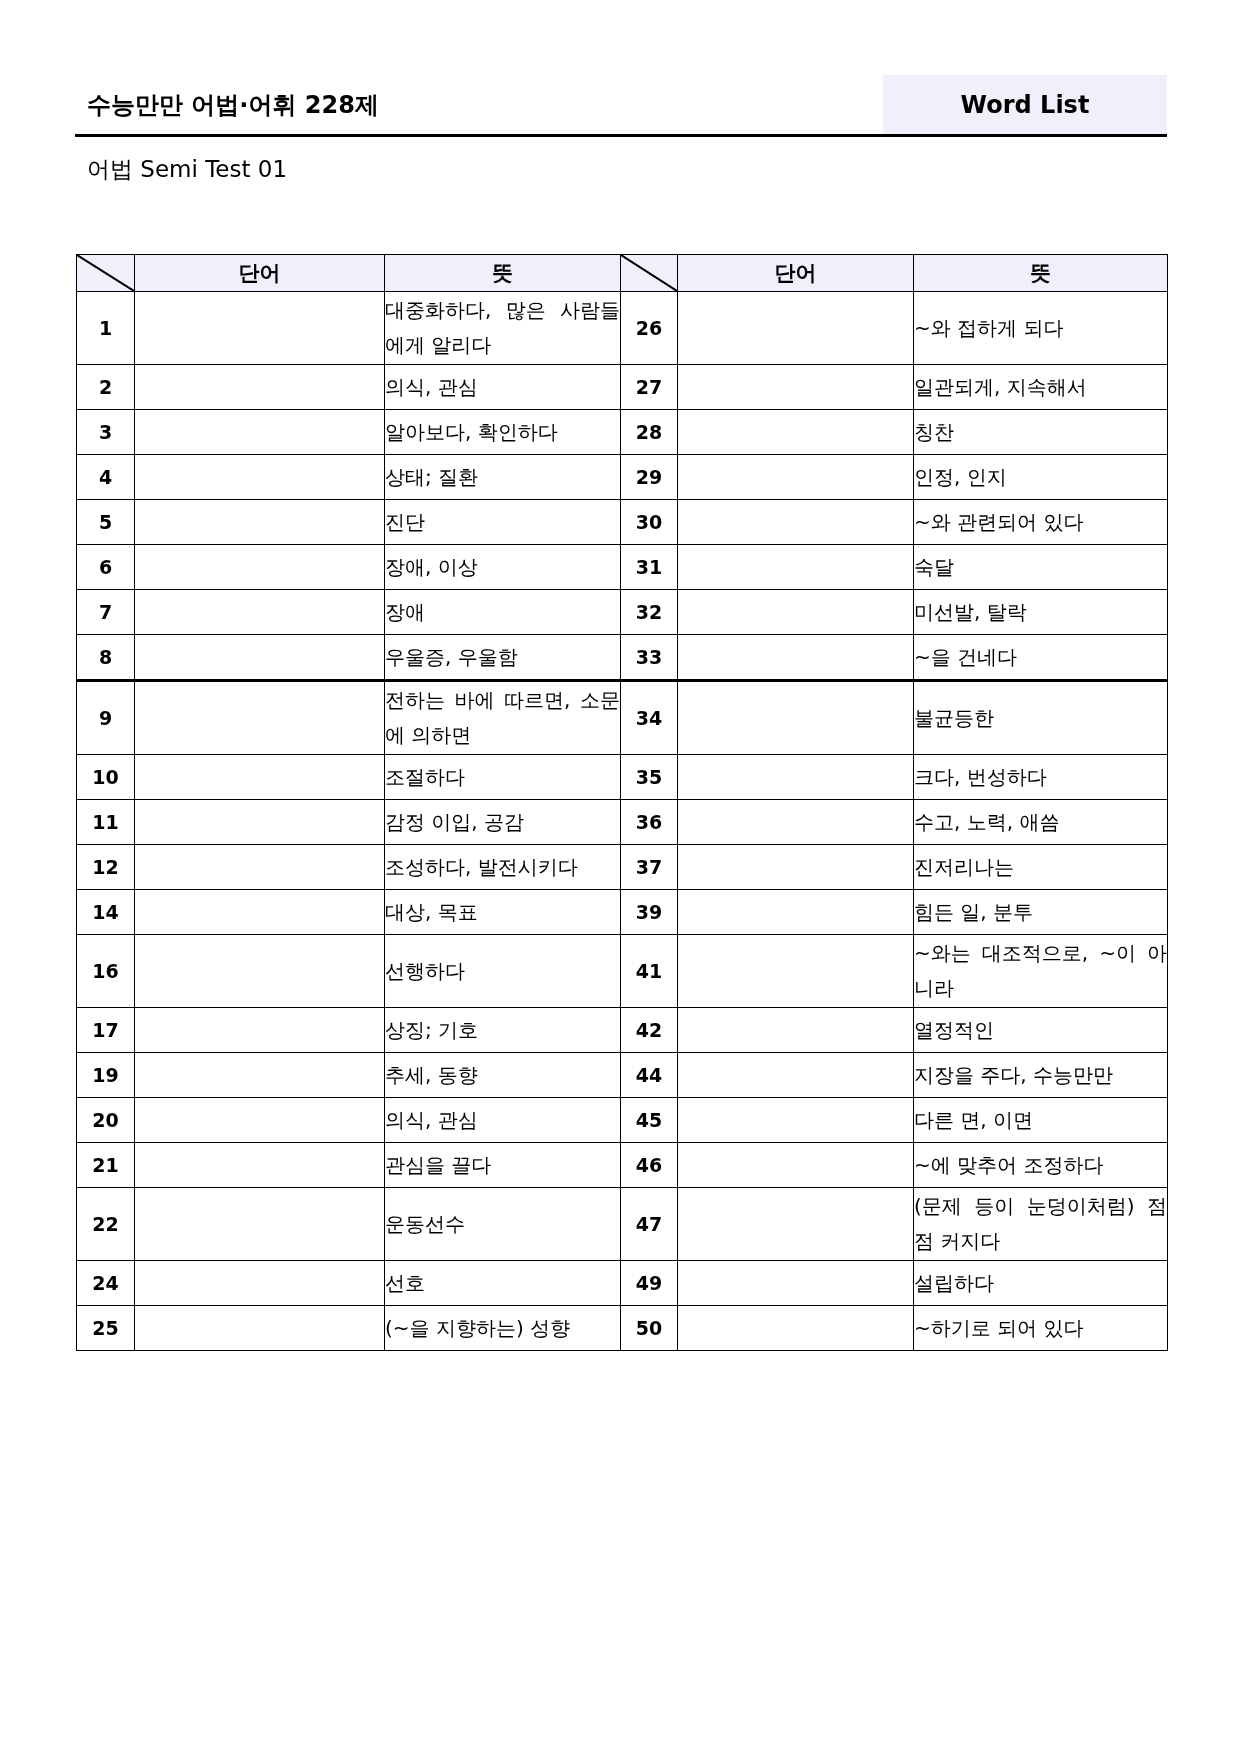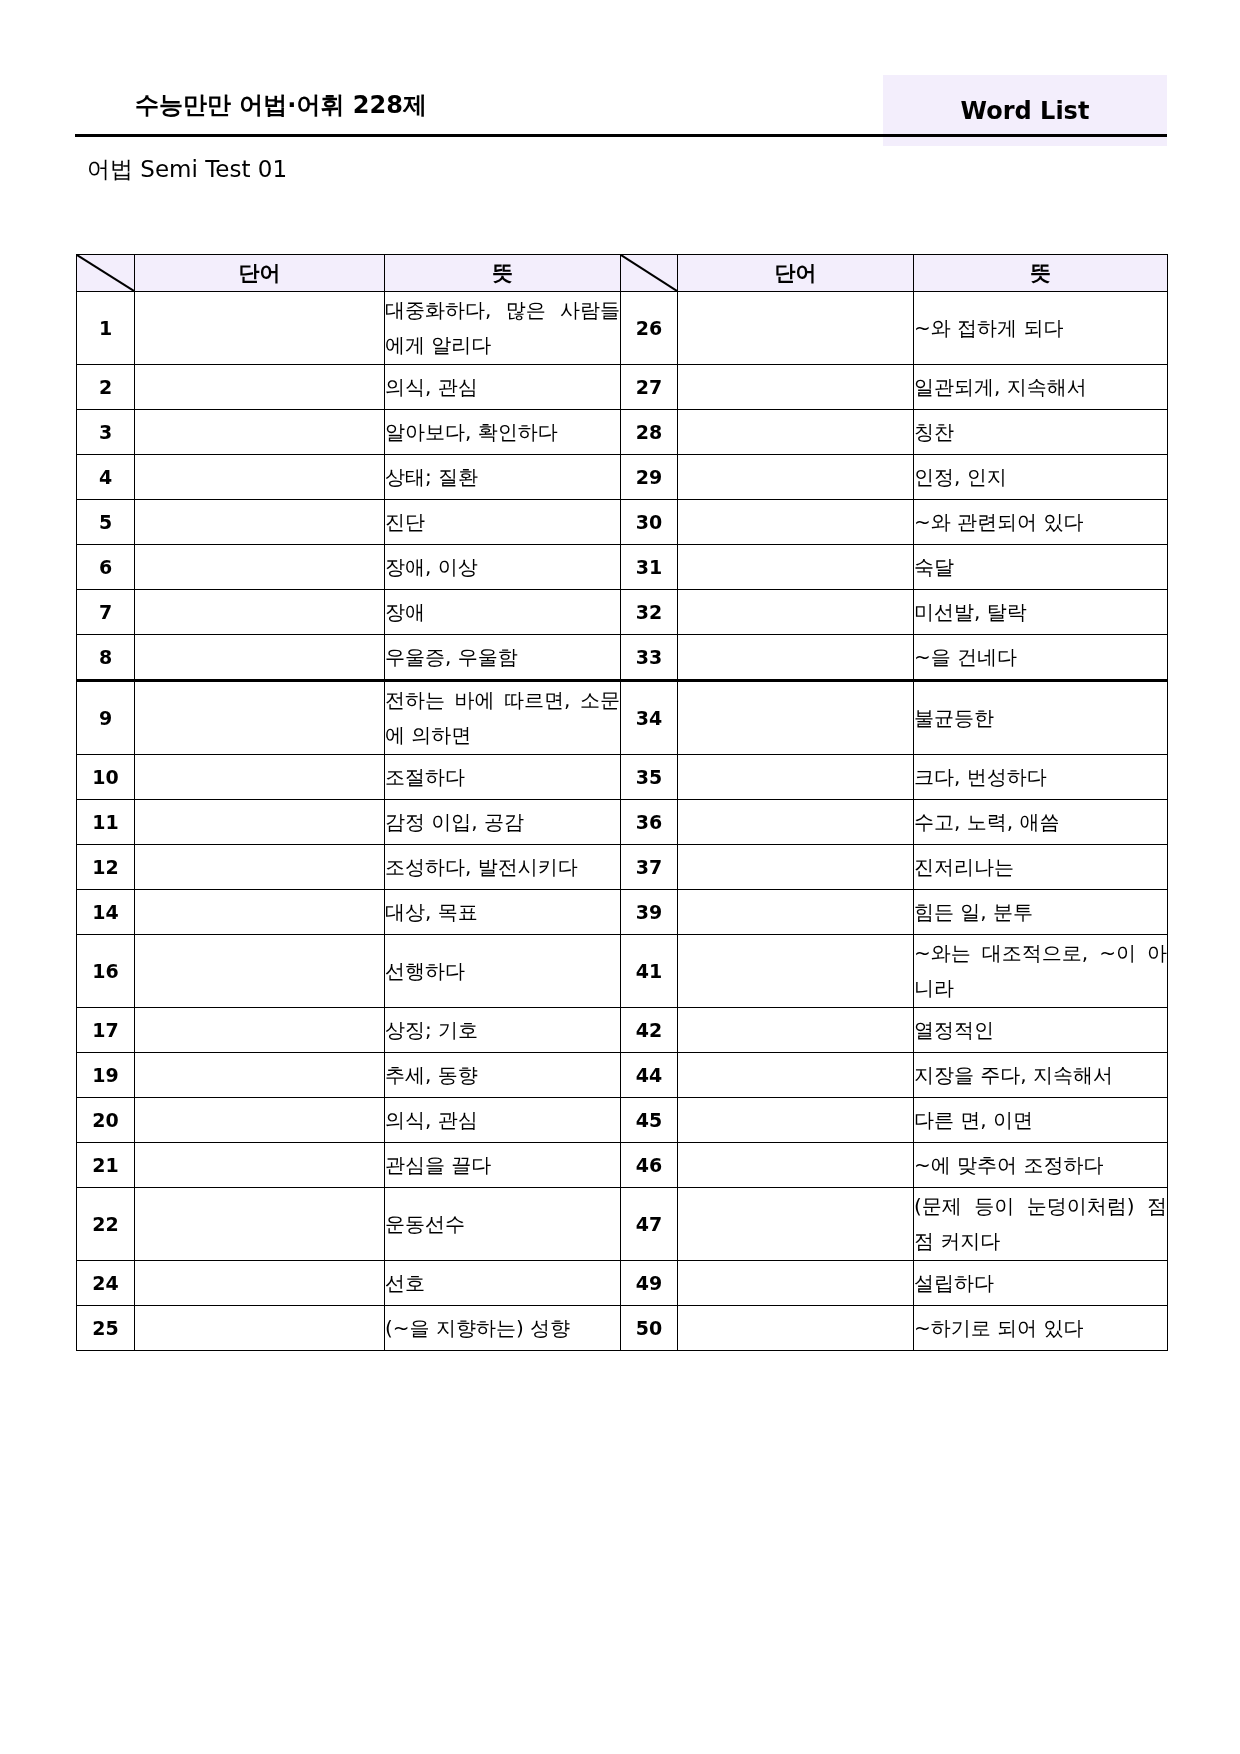--- a/index.html
+++ b/index.html
@@ -7,24 +7,24 @@
       width: 1240px; height: 1754px; position: relative;
       font-family: "DejaVu Sans", "Liberation Sans", sans-serif;
       color: #000;
       overflow: hidden;
     }
     .header {
       position: absolute; left: 75px; top: 75px; width: 1092px; height: 61px;
     }
     .header-title {
       position: absolute; left: 12px; top: 14px;
-      font-size: 24px; font-weight: bold; letter-spacing: 0px; margin-left: 48px;
+      font-size: 24px; font-weight: bold; letter-spacing: 0px;
     }
     .header-badge {
-      position: absolute; right: 0; top: 0; width: 284px; height: 71px;
+      position: absolute; right: 0; top: 0; width: 284px; height: 59px;
       background: #f3eefc;
       display: flex; align-items: center; justify-content: center;
       font-size: 24px; font-weight: bold;
     }
     .header-rule {
       position: absolute; left: 0; right: 0; top: 59px; height: 3px; background: #000;
     }
     .subtitle {
       position: absolute; left: 87px; top: 154px;
       font-size: 23px; font-weight: normal;
@@ -224,21 +224,21 @@
         <td class="num">42</td>
         <td class="word"></td>
         <td class="meaning">열정적인</td>
       </tr>
       <tr class="r1">
         <td class="num">19</td>
         <td class="word"></td>
         <td class="meaning">추세, 동향</td>
         <td class="num">44</td>
         <td class="word"></td>
-        <td class="meaning">지장을 주다, 지속해서</td>
+        <td class="meaning">지장을 주다, 수능만만</td>
       </tr>
       <tr class="r1">
         <td class="num">20</td>
         <td class="word"></td>
         <td class="meaning">의식, 관심</td>
         <td class="num">45</td>
         <td class="word"></td>
         <td class="meaning">다른 면, 이면</td>
       </tr>
       <tr class="r1">

